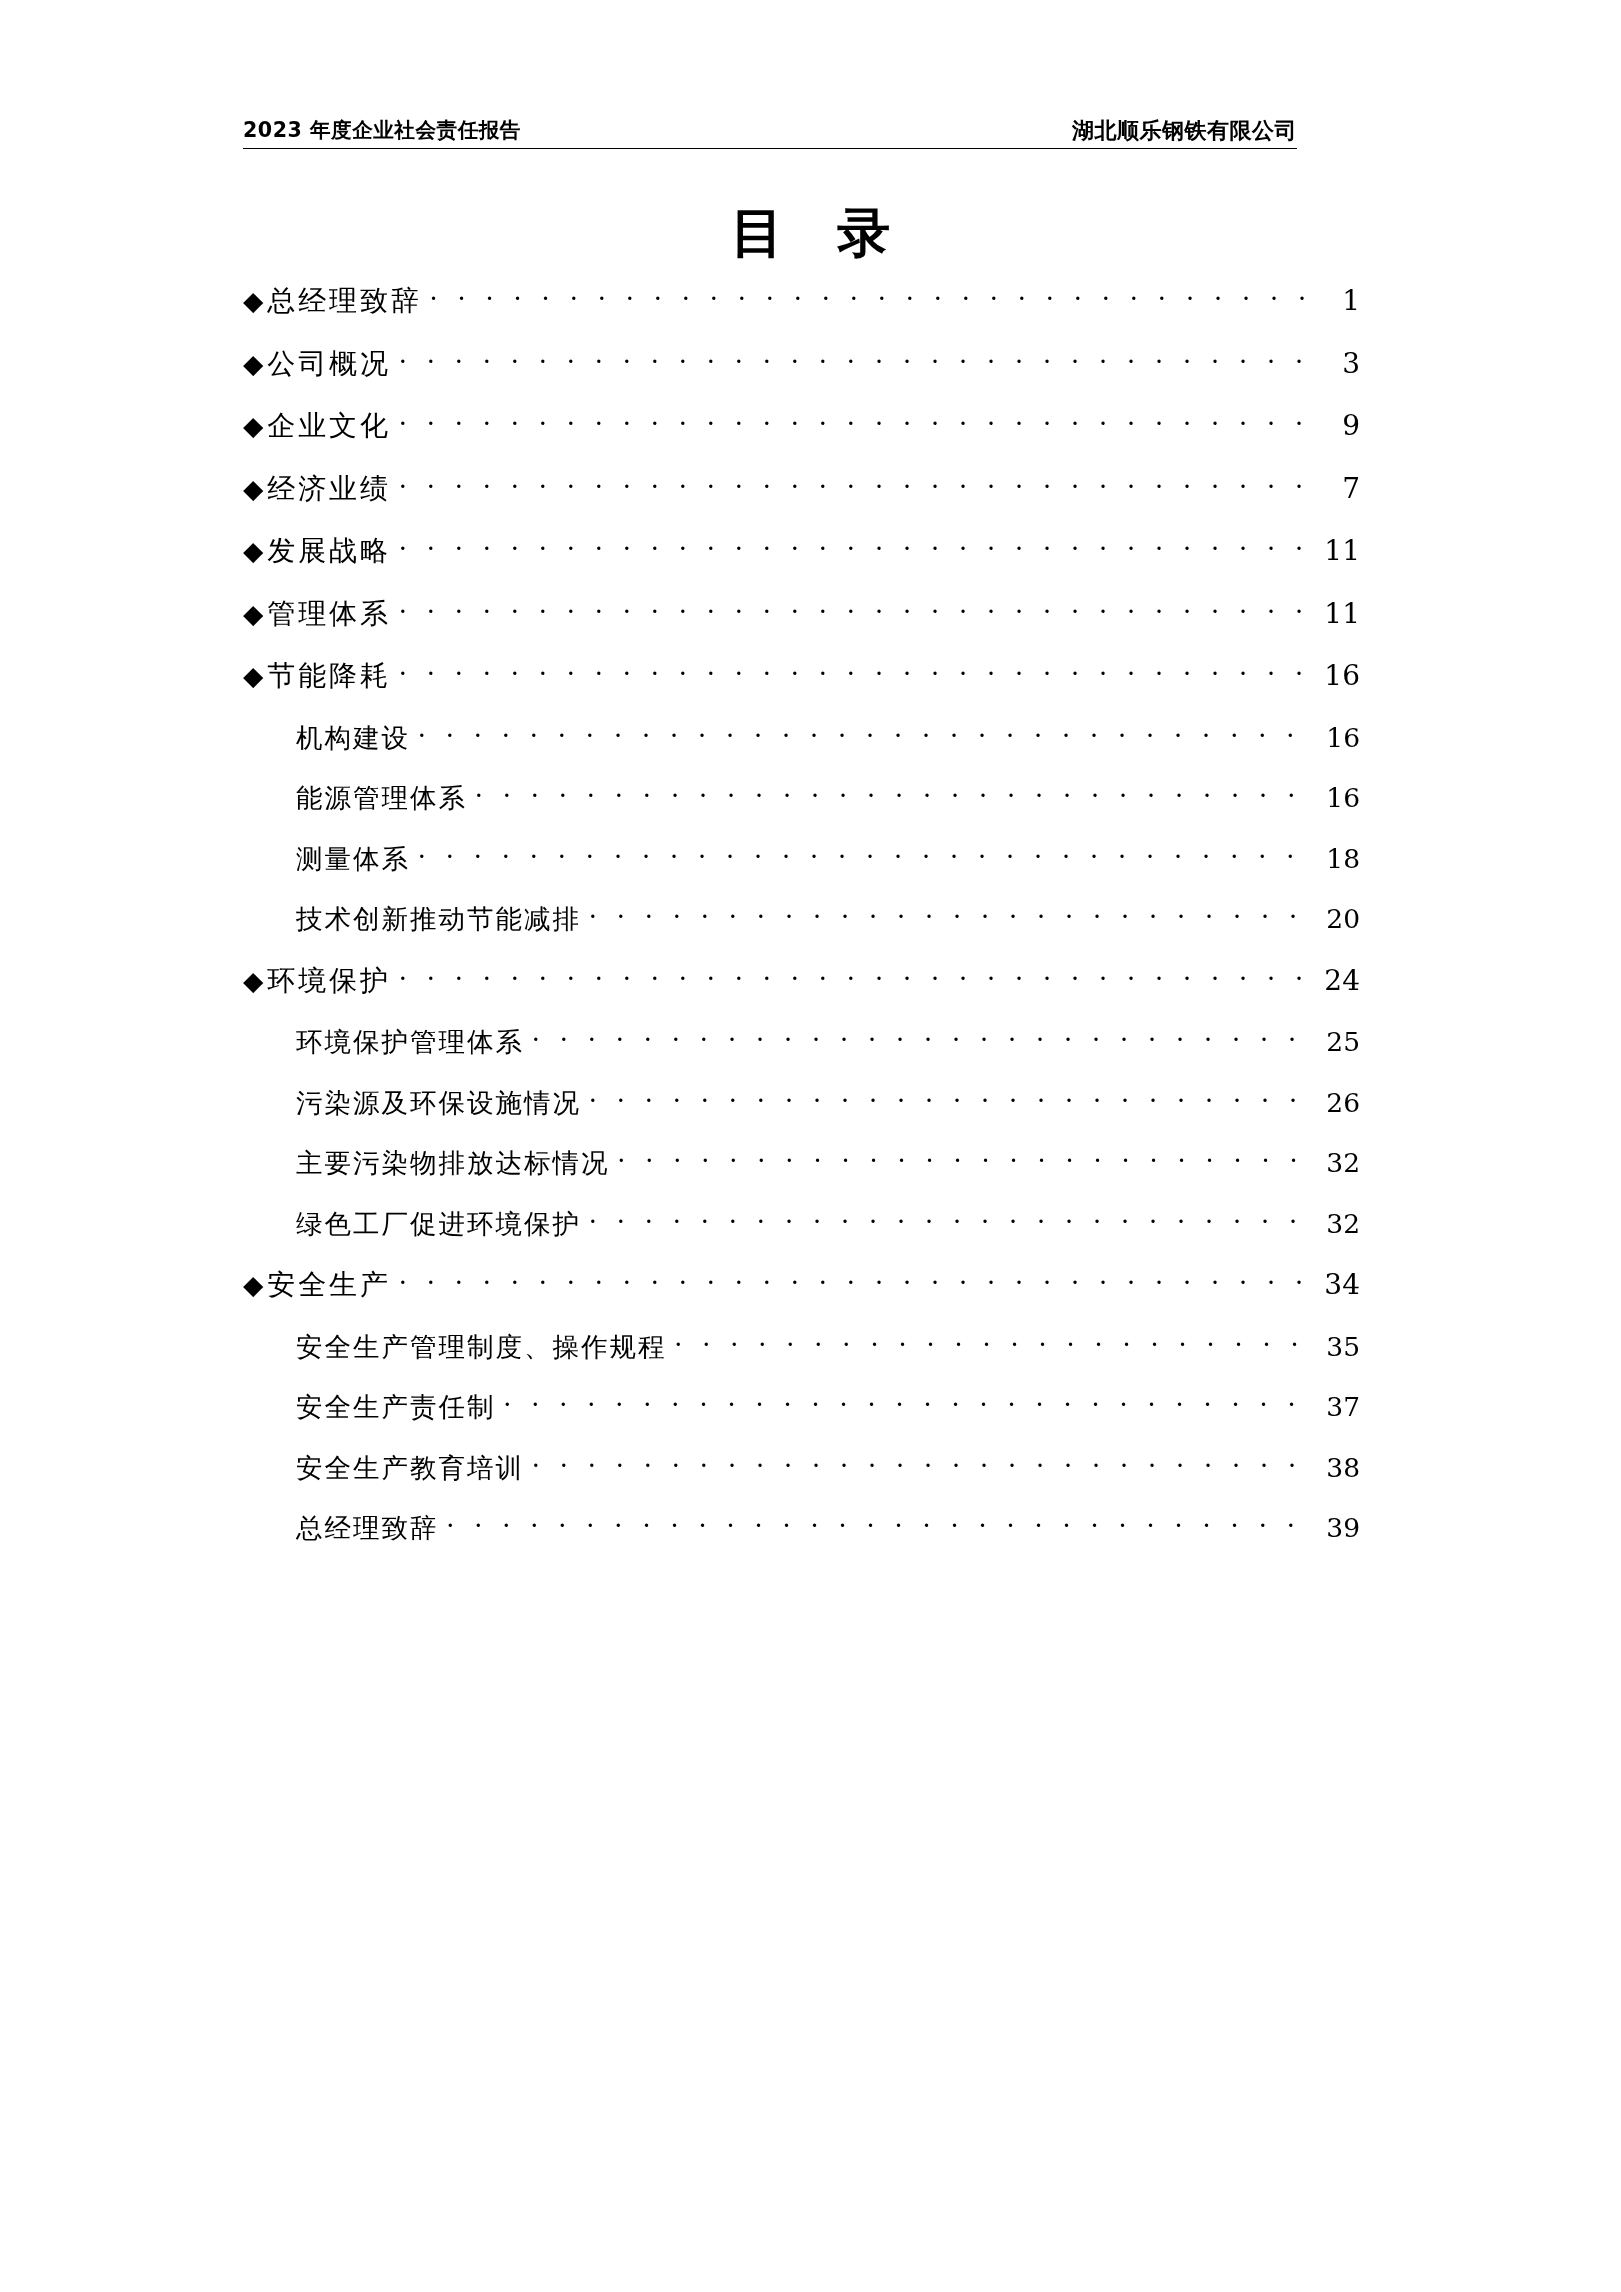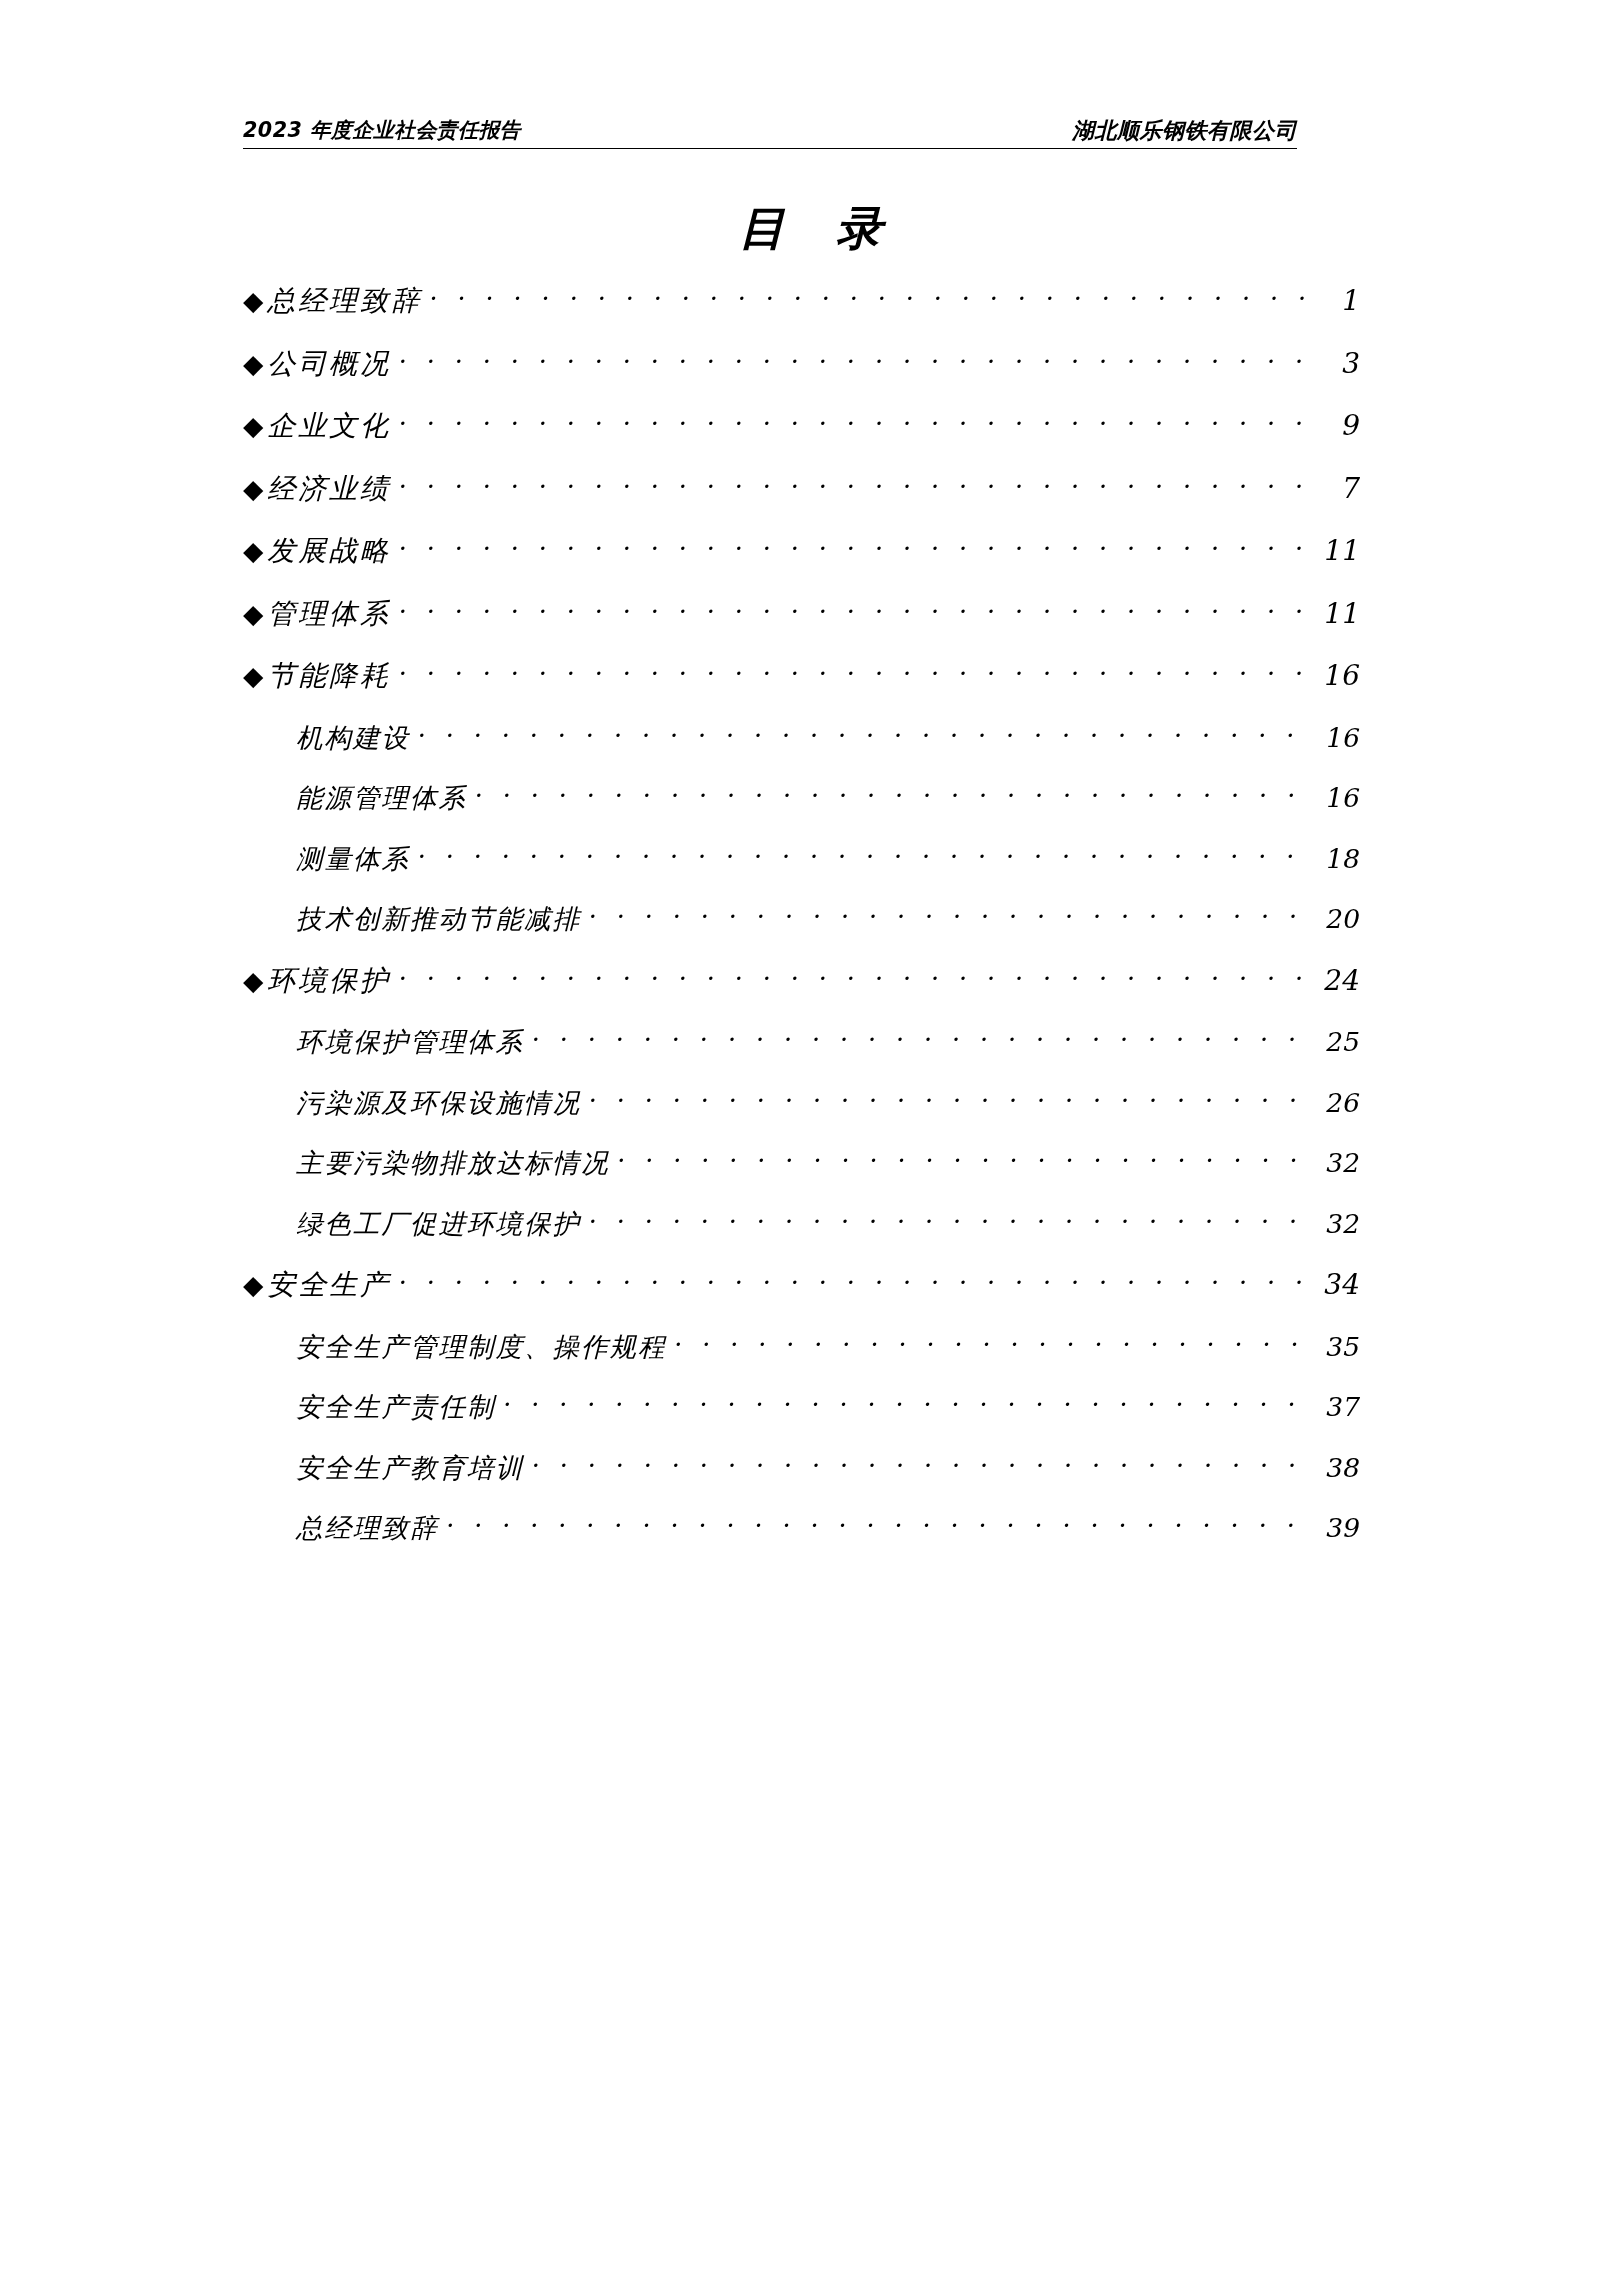--- a/index.html
+++ b/index.html
@@ -14,21 +14,20 @@
     color: #000000;
     position: relative;
     overflow: hidden;
   }
   .page {
     position: relative;
     width: 1621px;
     height: 1621px;
     box-sizing: border-box;
     padding: 16px;
-    font-style: italic;
   }
   
   .header {
     position: absolute;
     top: 116px;
     left: 243px;
     width: 1054px;
     height: 37px;
   }
   .header-left {
@@ -60,21 +59,21 @@
   }
 
   
   .doc-title {
     position: absolute;
     top: 198px;
     left: 0;
     width: 1621px;
     text-align: center;
     font-family: "DejaVu Serif", "Liberation Serif", serif;
-    font-size: 46px;
+    font-size: 53px;
     font-weight: bold;
     letter-spacing: 17.6px;
     text-indent: 17.6px;
   }
 
   
   .toc {
     position: absolute;
     top: 282px;
     left: 243px;

